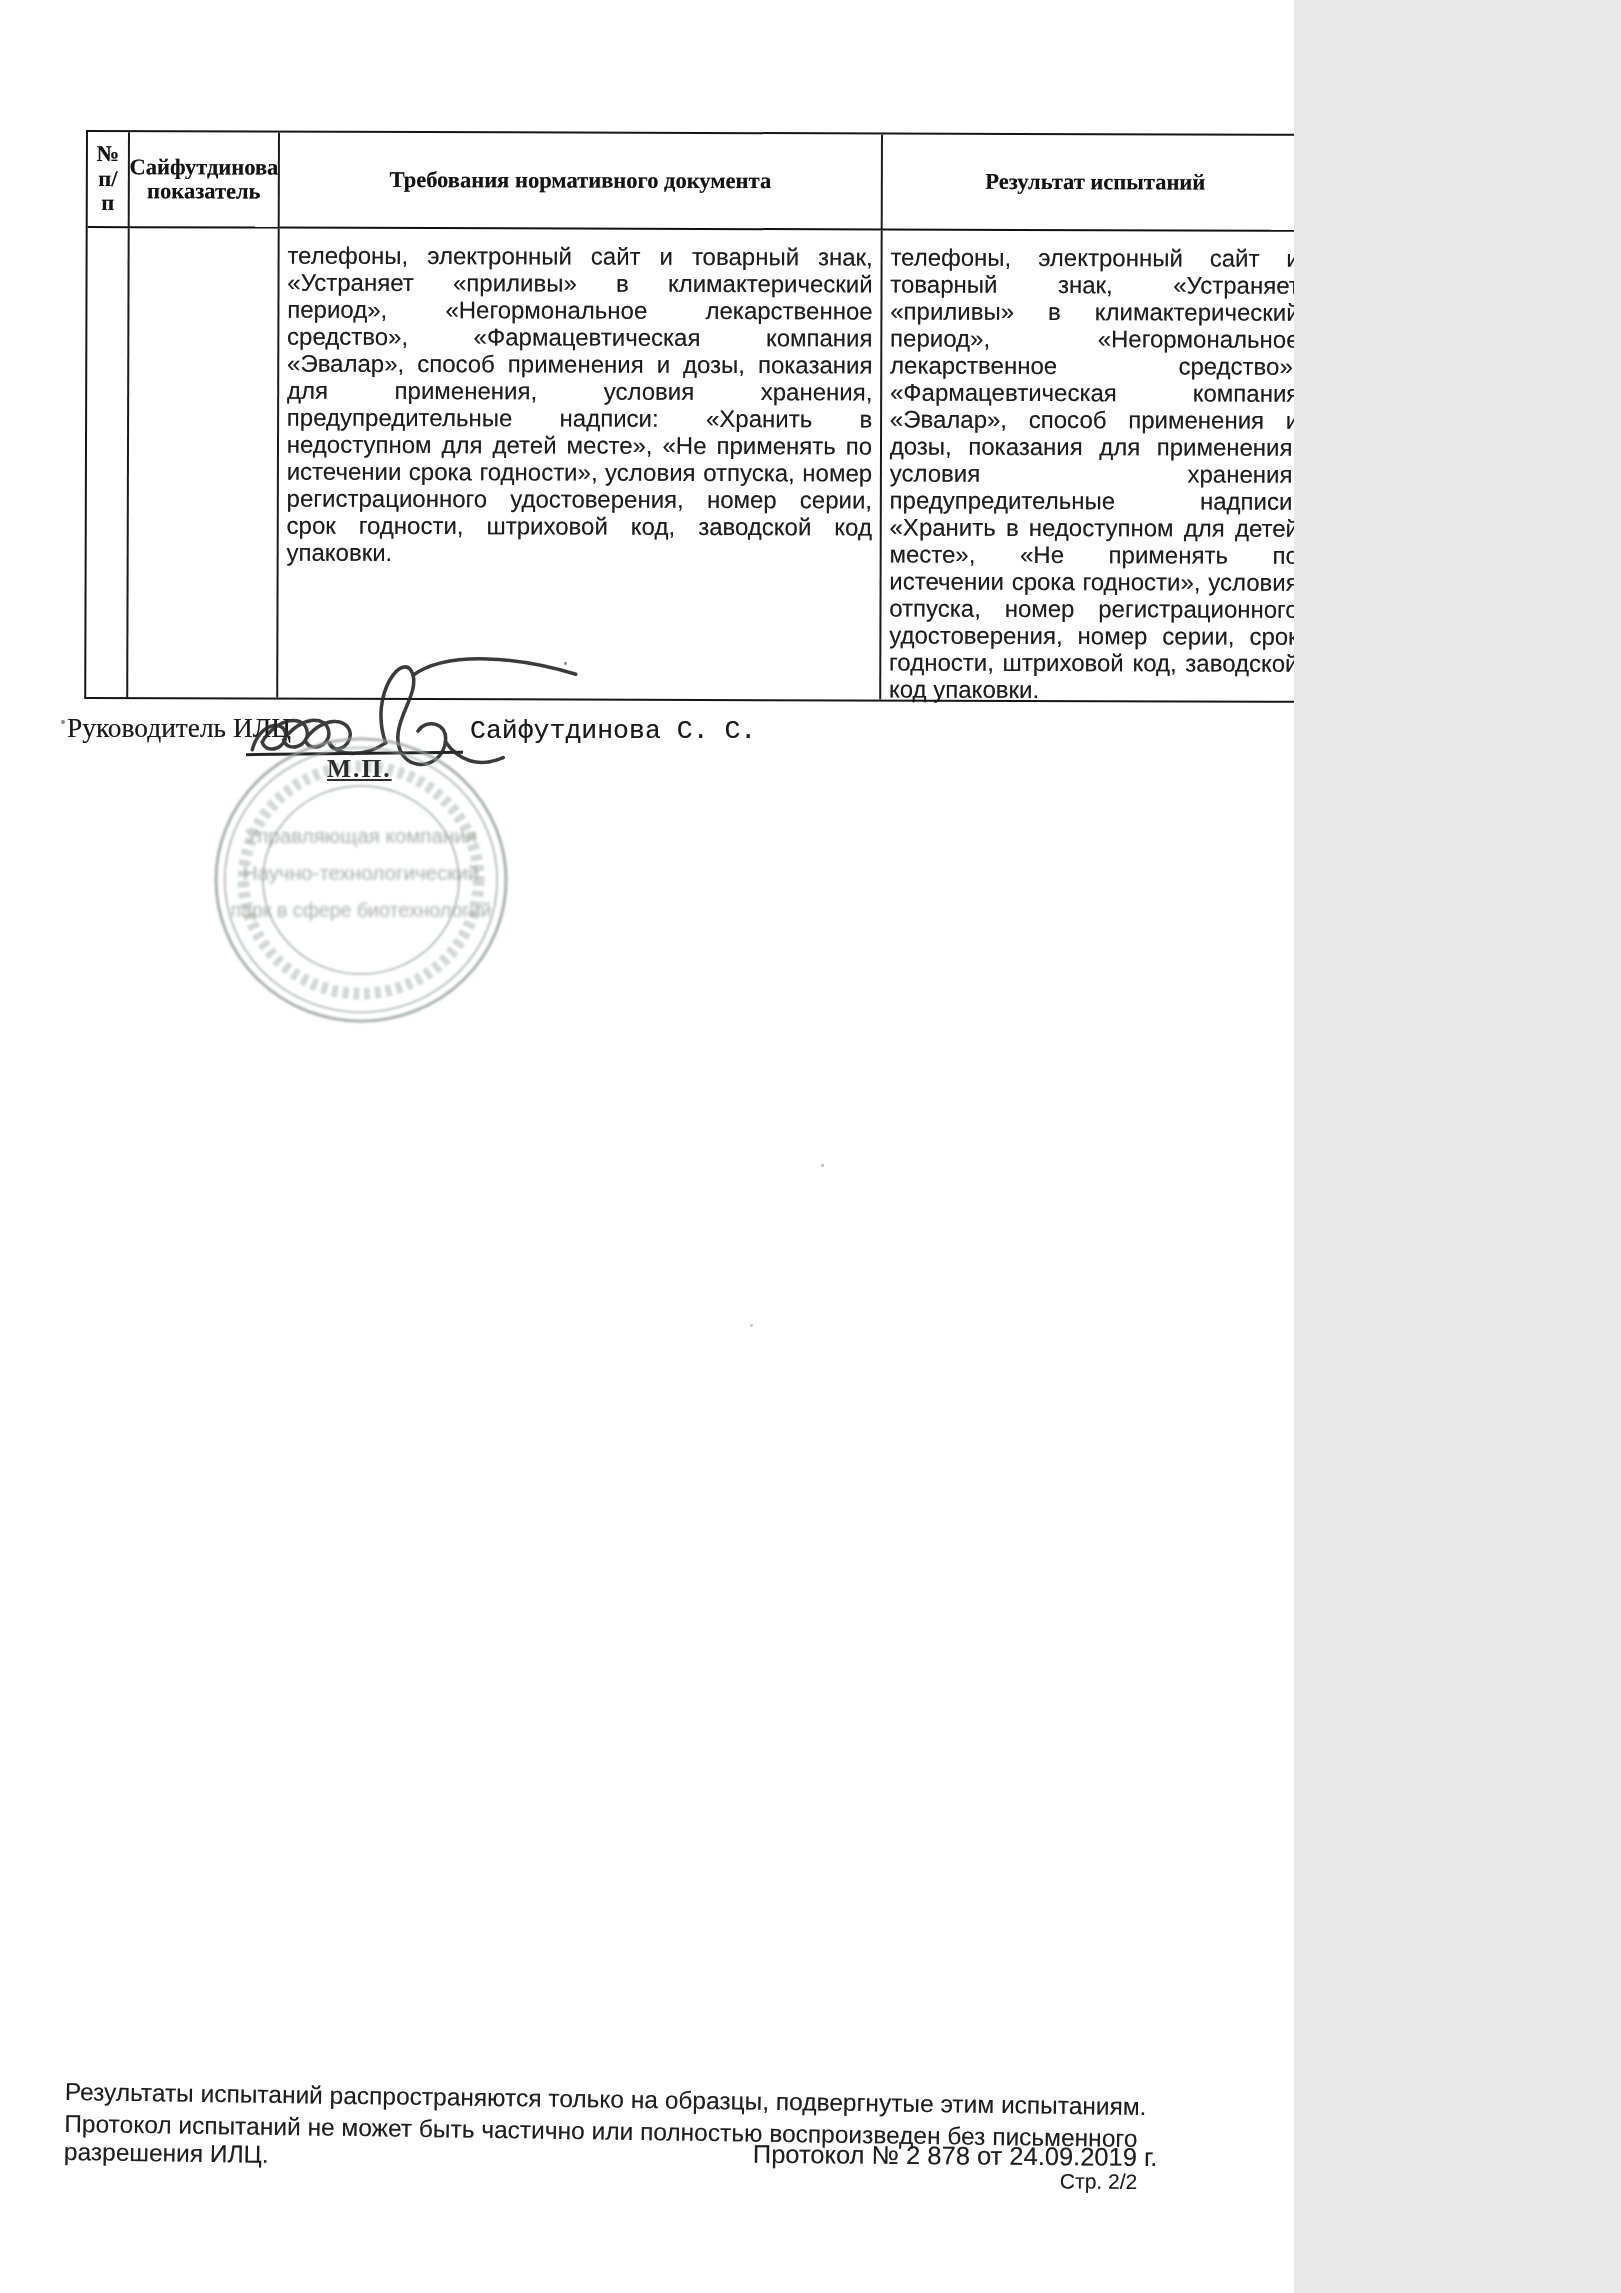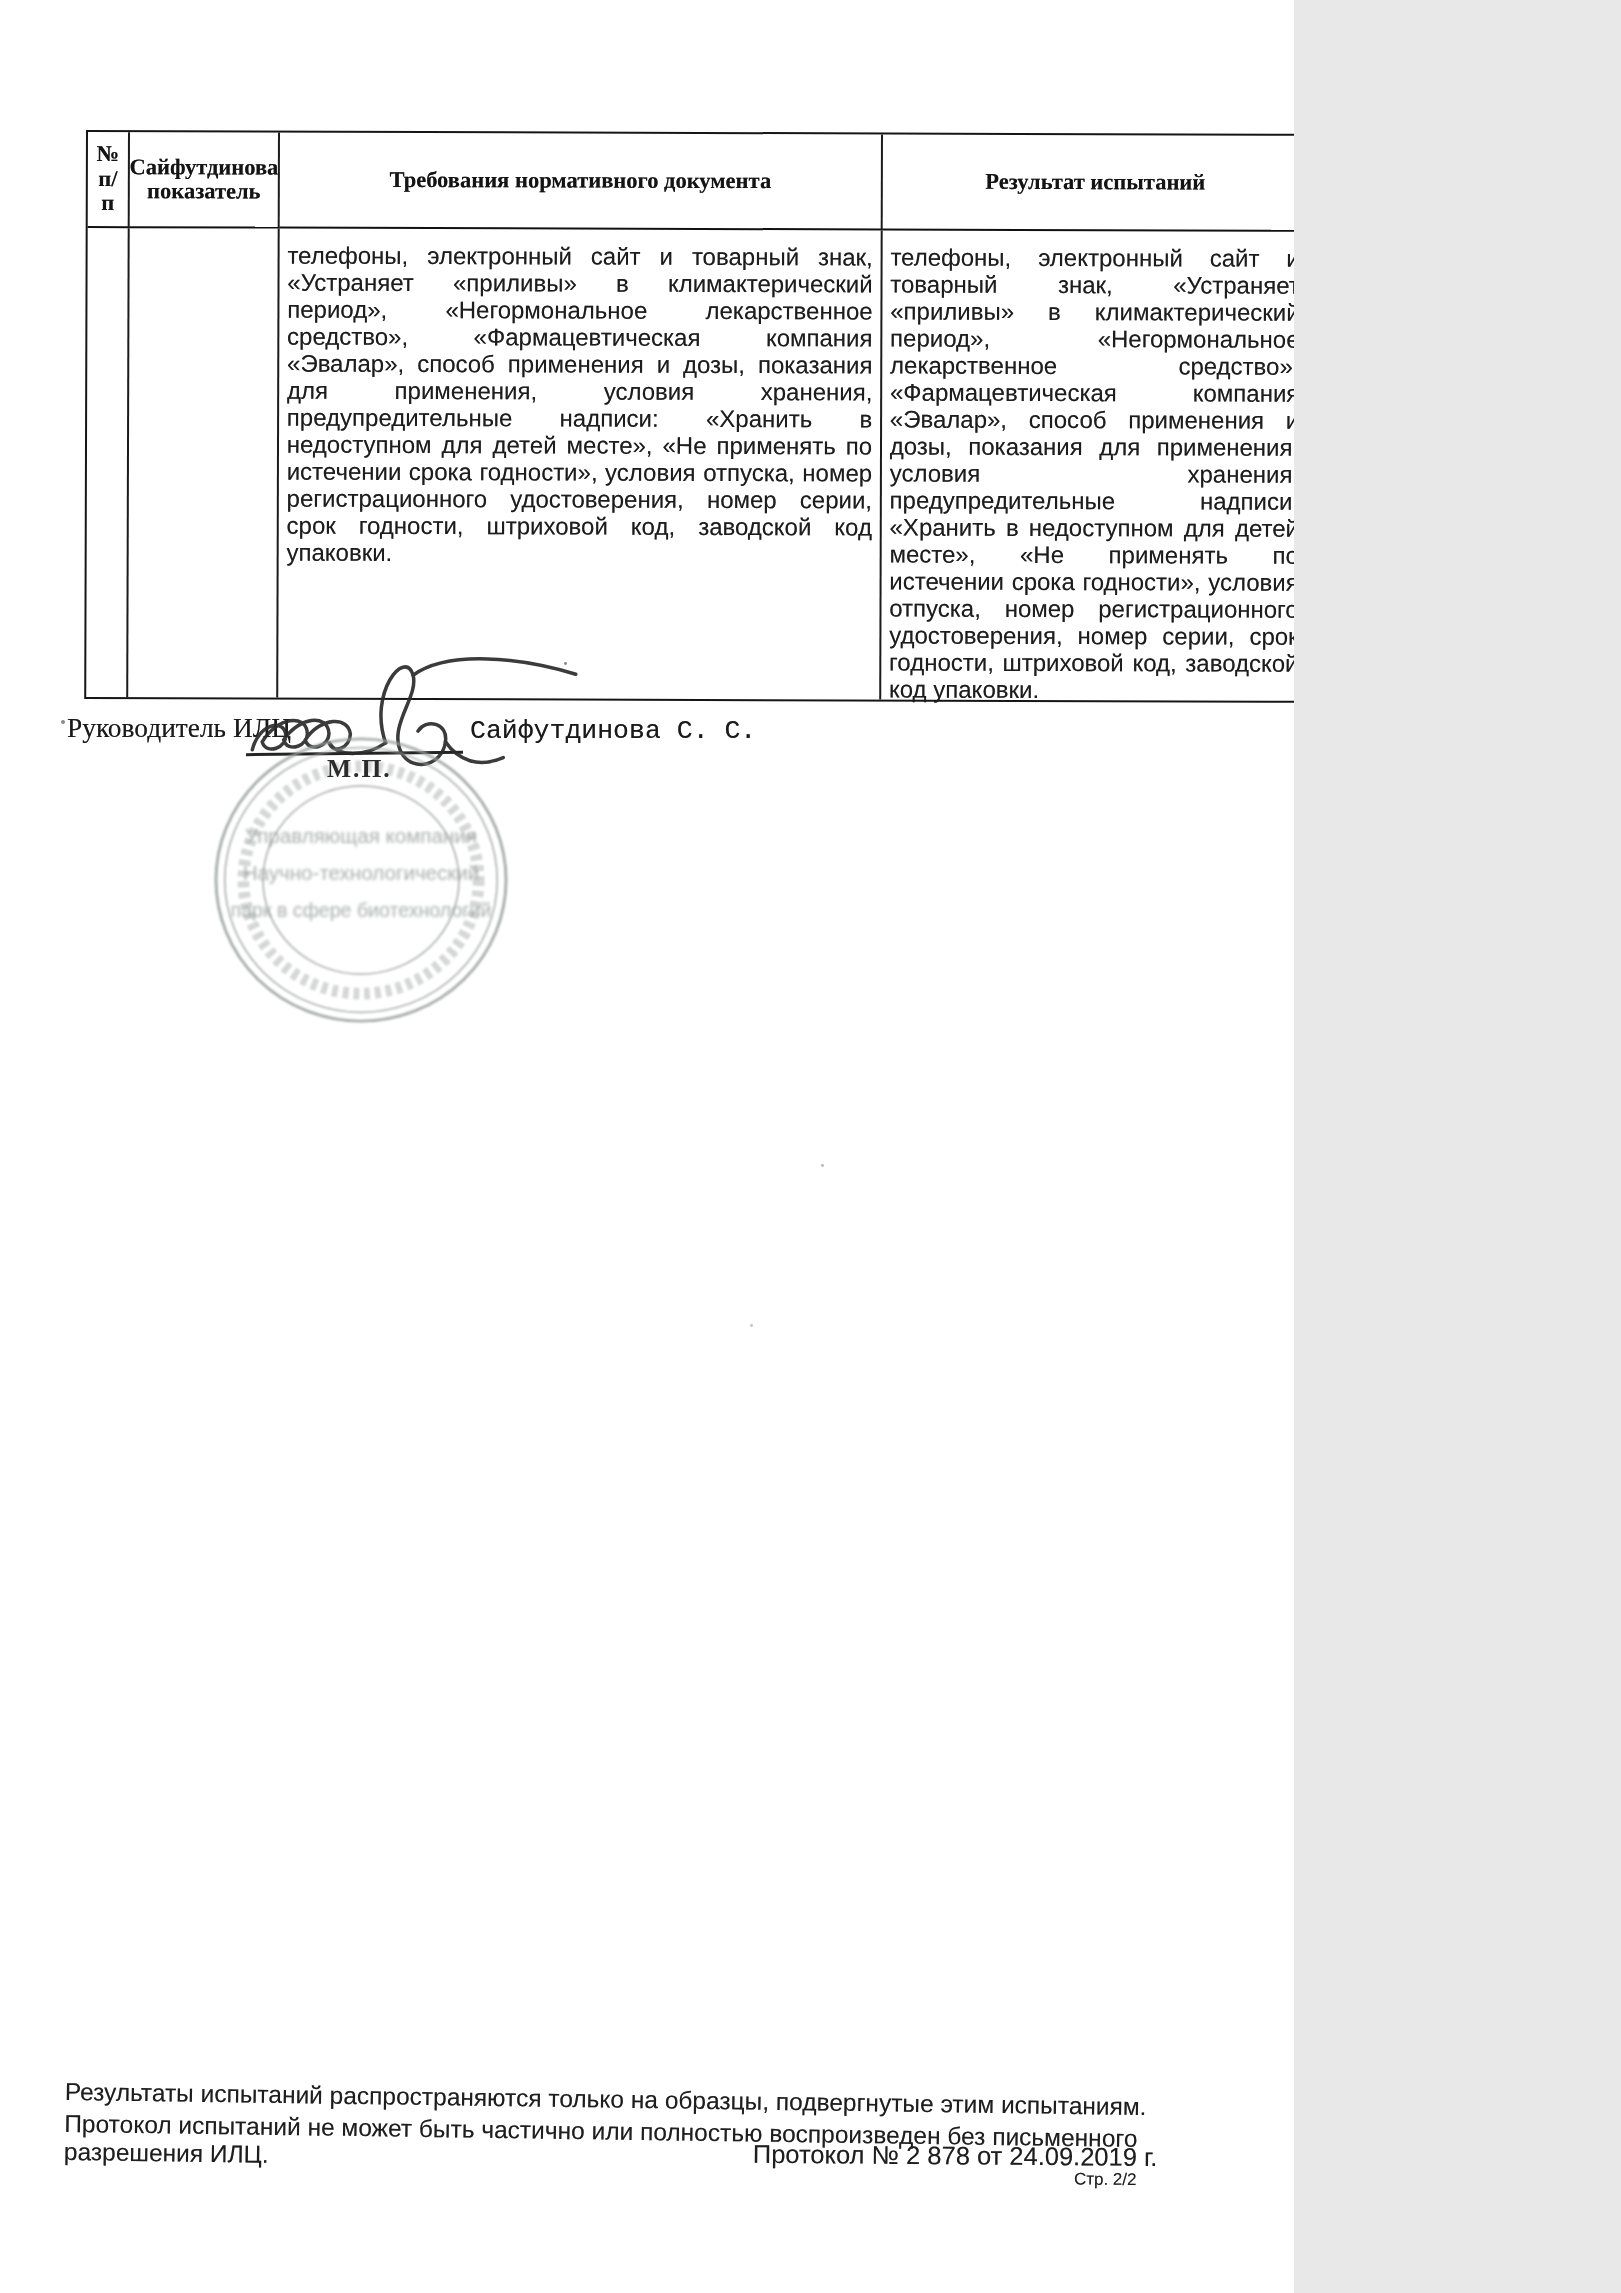--- a/index.html
+++ b/index.html
@@ -61,41 +61,41 @@
     font-family:Liberation Mono, monospace;
     font-size:26.5px;color:#1a1a1a;
     text-shadow:0 0 0.6px rgba(0,0,0,.5);
   }
   .sig-svg{position:absolute;left:221px;top:632px;}
   
   .stamp-svg{position:absolute;left:208px;top:733px;opacity:.85;}
   .seal-mark{
     position:absolute;left:327px;top:754px;
     font-family:"Liberation Serif", serif;
-    font-weight:bold;font-size:25.5px;letter-spacing:2px;color:#2c2c2c;
+    font-weight:bold;font-size:25.5px;letter-spacing:2px;color:#2c2c2c;text-decoration:underline;
   }
   
   .footer-notes{
     position:absolute;left:65px;top:2078px;width:1176px;
     transform:rotate(0.8deg);transform-origin:left top;
   }
   .footer-notes p{
     margin:0 0 3.9px 0;
     font-size:24.5px;line-height:28px;color:#1e1e1e;
     text-shadow:0 0 0.5px rgba(0,0,0,.4);
   }
   .protocol-ref{
     position:absolute;right:137px;top:2143px;
     font-size:25.5px;color:#1e1e1e;
     transform:rotate(0.45deg);transform-origin:right top;
     text-shadow:0 0 0.5px rgba(0,0,0,.4);
   }
   .page-num{
     position:absolute;right:157px;top:2170px;
-    font-size:17px;color:#1e1e1e;
+    font-size:21px;color:#1e1e1e;
     transform:rotate(0.45deg);transform-origin:right top;
     text-shadow:0 0 0.5px rgba(0,0,0,.4);
   }
   
   .speck{position:absolute;background:#8a8a8a;border-radius:50%;}
   .s1{left:61px;top:720px;width:3.9px;height:3.9px;}
   .s2{left:564px;top:662px;width:2.9px;height:2.9px;}
   .s3{left:821px;top:1164px;width:2.9px;height:2.9px;opacity:.6;}
   .s4{left:750px;top:1324px;width:2.9px;height:2.9px;opacity:.5;}
 </style>

